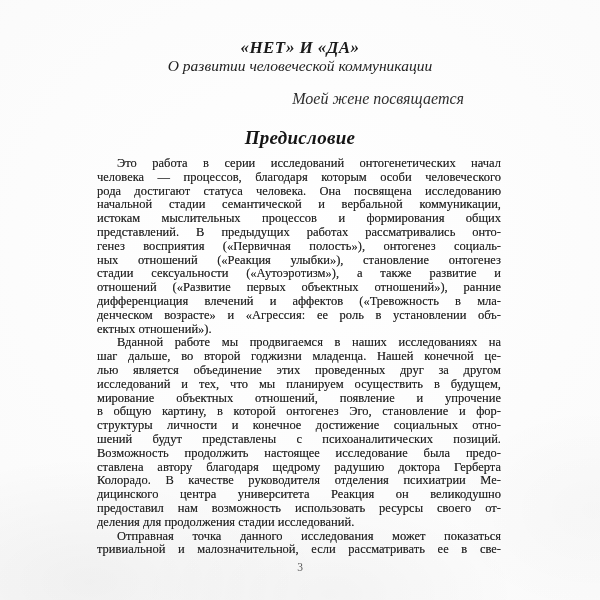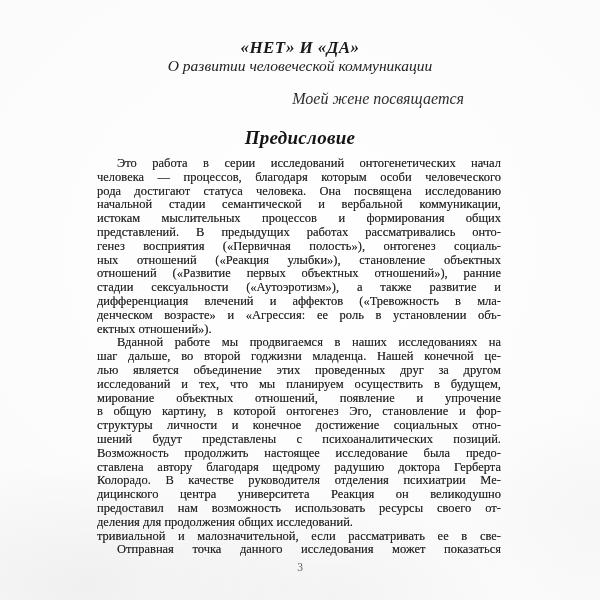--- a/index.html
+++ b/index.html
@@ -88,37 +88,37 @@
   <div class="abs dedication">Моей жене посвящается</div>
   <div class="abs section-heading">Предисловие</div>
   <div class="body-text">
       <div class="line indent">Это работа в серии исследований онтогенетических начал</div>
       <div class="line">человека — процессов, благодаря которым особи человеческого</div>
       <div class="line">рода достигают статуса человека. Она посвящена исследованию</div>
       <div class="line">начальной стадии семантической и вербальной коммуникации,</div>
       <div class="line">истокам мыслительных процессов и формирования общих</div>
       <div class="line">представлений. В предыдущих работах рассматривались онто-</div>
       <div class="line">генез восприятия («Первичная полость»), онтогенез социаль-</div>
-      <div class="line">ных отношений («Реакция улыбки»), становление объектных</div>
+      <div class="line">ных отношений («Реакция улыбки»), становление онтогенез</div>
+      <div class="line">стадии сексуальности («Аутоэротизм»), а также развитие и</div>
       <div class="line">отношений («Развитие первых объектных отношений»), ранние</div>
-      <div class="line">стадии сексуальности («Аутоэротизм»), а также развитие и</div>
       <div class="line">дифференциация влечений и аффектов («Тревожность в мла-</div>
       <div class="line">денческом возрасте» и «Агрессия: ее роль в установлении объ-</div>
       <div class="line last">ектных отношений»).</div>
       <div class="line indent">Вданной работе мы продвигаемся в наших исследованиях на</div>
       <div class="line">шаг дальше, во второй годжизни младенца. Нашей конечной це-</div>
       <div class="line">лью является объединение этих проведенных друг за другом</div>
       <div class="line">исследований и тех, что мы планируем осуществить в будущем,</div>
       <div class="line">мирование объектных отношений, появление и упрочение</div>
       <div class="line">в общую картину, в которой онтогенез Эго, становление и фор-</div>
       <div class="line">структуры личности и конечное достижение социальных отно-</div>
       <div class="line">шений будут представлены с психоаналитических позиций.</div>
       <div class="line">Возможность продолжить настоящее исследование была предо-</div>
       <div class="line">ставлена автору благодаря щедрому радушию доктора Герберта</div>
       <div class="line">Колорадо. В качестве руководителя отделения психиатрии Ме-</div>
       <div class="line">дицинского центра университета Реакция он великодушно</div>
       <div class="line">предоставил нам возможность использовать ресурсы своего от-</div>
-      <div class="line last">деления для продолжения общих исследований.</div>
+      <div class="line last">деления для продолжения стадии исследований.</div>
+      <div class="line indent">Отправная точка данного исследования может показаться</div>
       <div class="line">тривиальной и малозначительной, если рассматривать ее в све-</div>
-      <div class="line indent">Отправная точка данного исследования может показаться</div>
     </div>
   <div class="abs page-number">3</div>
 </div>
 
 </body></html>

